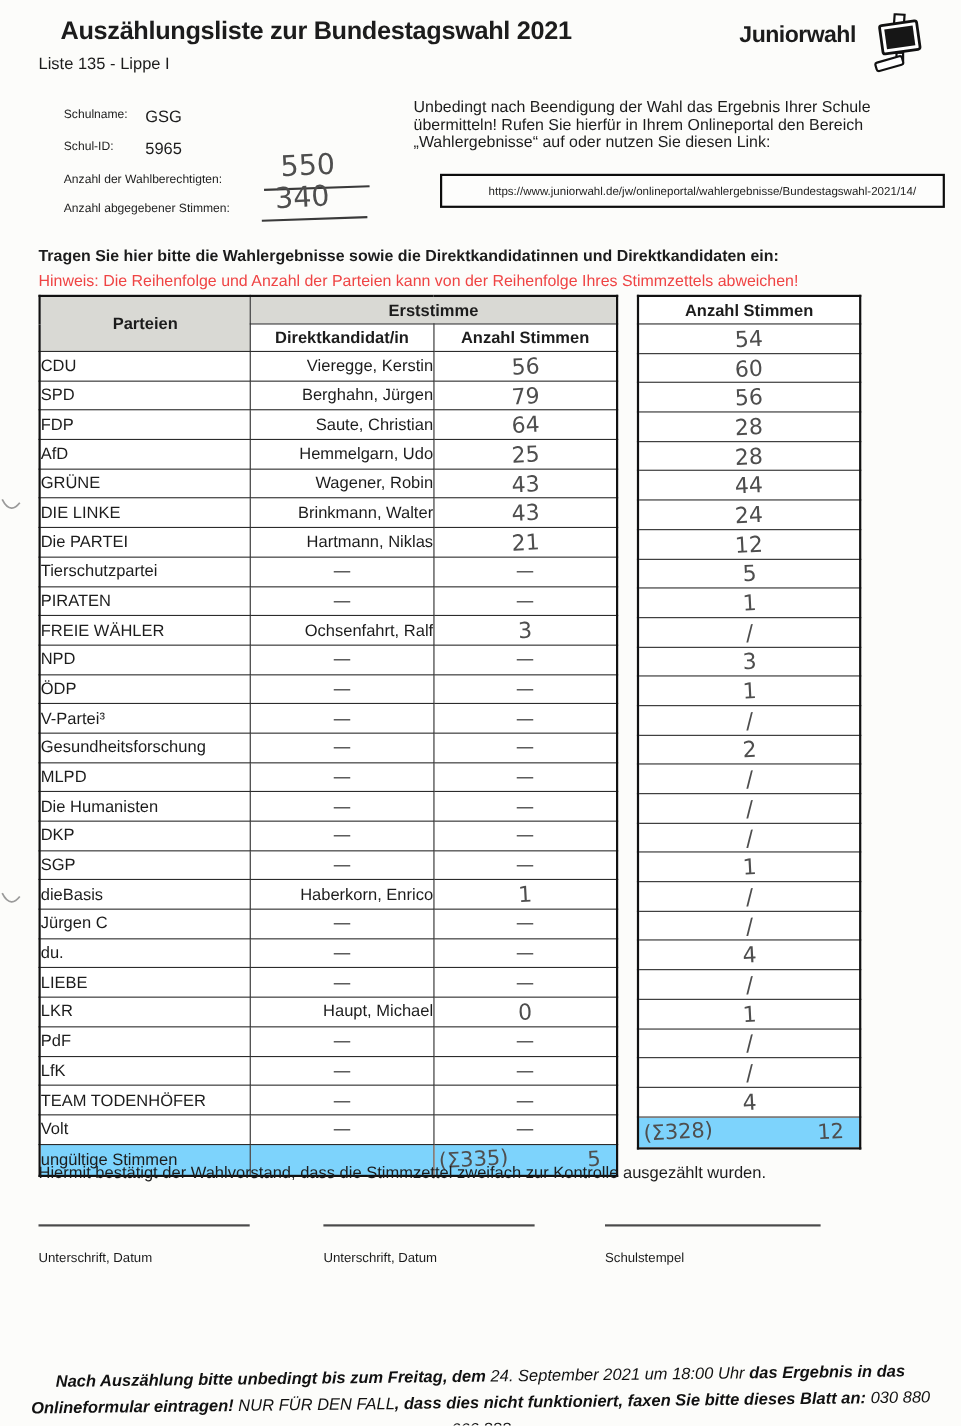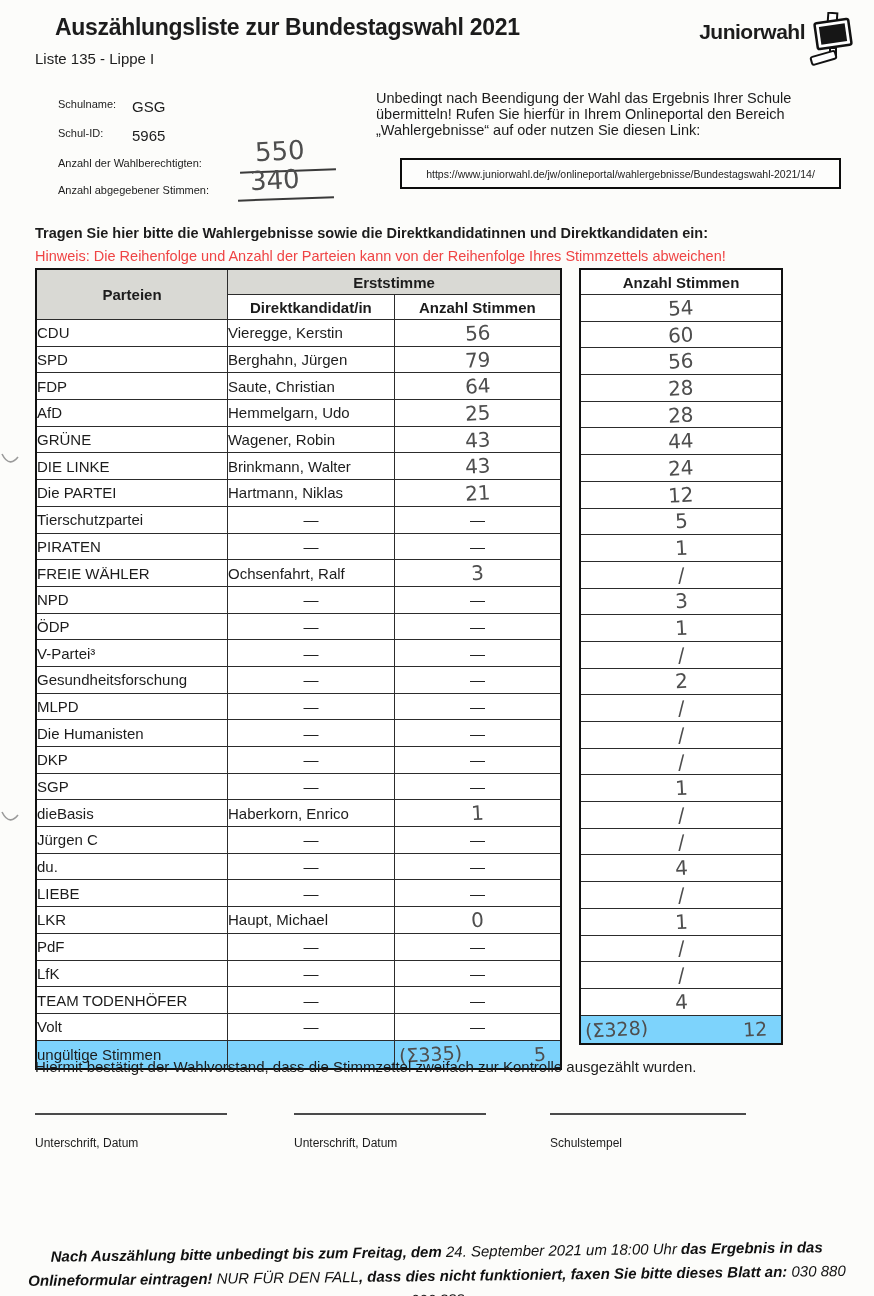--- a/index.html
+++ b/index.html
@@ -9,58 +9,58 @@
     font-family:"Liberation Sans", sans-serif;
     color:#1c1c1c;
     position:relative;
     overflow:hidden;
   }
   .abs { position:absolute; }
 
   
   .title { left:35px; top:14px; font-size:23px; font-weight:bold; letter-spacing:-0.3px;margin-left:20px; }
   .subtitle { left:35px; top:50px; font-size:15px; }
-  .logo { right:19px; top:12px; display:flex; align-items:flex-start; gap:4px; }
+  .logo { right:34px; top:12px; display:flex; align-items:flex-start; gap:16px; }
   .logo-text { font-size:21px; font-weight:bold; letter-spacing:-0.5px; margin-top:8px; }
 
   
   .info-label { left:45px; font-size:11px;margin-left:13px; }
   .info-value { left:132px; font-size:15px; }
   .hand {
     font-family:"DejaVu Sans", sans-serif;
     color:#4e4e4e;
     display:inline-block;
     transform:rotate(-3deg);
   }
   .hand-big { font-size:26px; }
   .wline { border-bottom:2px solid #3a3a3a; transform:rotate(-2deg); }
 
   
   .notice { left:376px; top:90px; width:462px; font-size:14.5px; line-height:16px; }
   .linkbox {
     left:400px; top:158px; width:437px; height:27px;
     border:2px solid #0c0c0c; background:#fdfdfc;
-    display:flex; align-items:center; justify-content:center;
+    display:flex; align-items:center; justify-content:center;padding-left:18px;
   }
   .linktext { font-size:10.5px; color:#222; }
 
   
   .instr-bold { left:35px; top:225px; font-size:14.5px; font-weight:bold; }
   .instr-hint { left:35px; top:248px; font-size:14.5px; color:#ef4444; }
 
   
   table.vote { border-collapse:collapse; table-layout:fixed; position:absolute; border:2px solid #111; background:#fff; }
   #left-table  { left:35px;  top:268px; width:527px; }
   #right-table { left:579px; top:268px; width:204px; }
   table.vote th, table.vote td { border:1px solid #2c2c2c; padding:0; overflow:hidden; }
   table.vote th { height:24px; background:#d9d9d4; font-size:15px; font-weight:bold; }
   table.vote th.white { background:#fff; }
   table.vote td { height:25.7px; font-size:15px; }
   td.party { padding-left:8px; text-align:left; }
-  td.cand  { padding-left:8px; text-align:left; }
+  td.cand  { padding-left:8px; text-align:right; }
   td.votes { text-align:center; }
   .dash { color:#222; font-size:15px; }
   td .hand { font-size:20px; }
   tr.sum-row td { height:27px; background:#7dd3fc; }
   .sumflex { display:flex; align-items:center; justify-content:space-between; padding:0 14px 0 4px; }
   .sumflex .hand { font-size:19px; }
 
   
   .mark { stroke:#9a9a9a; fill:none; stroke-width:1.6; }
 

